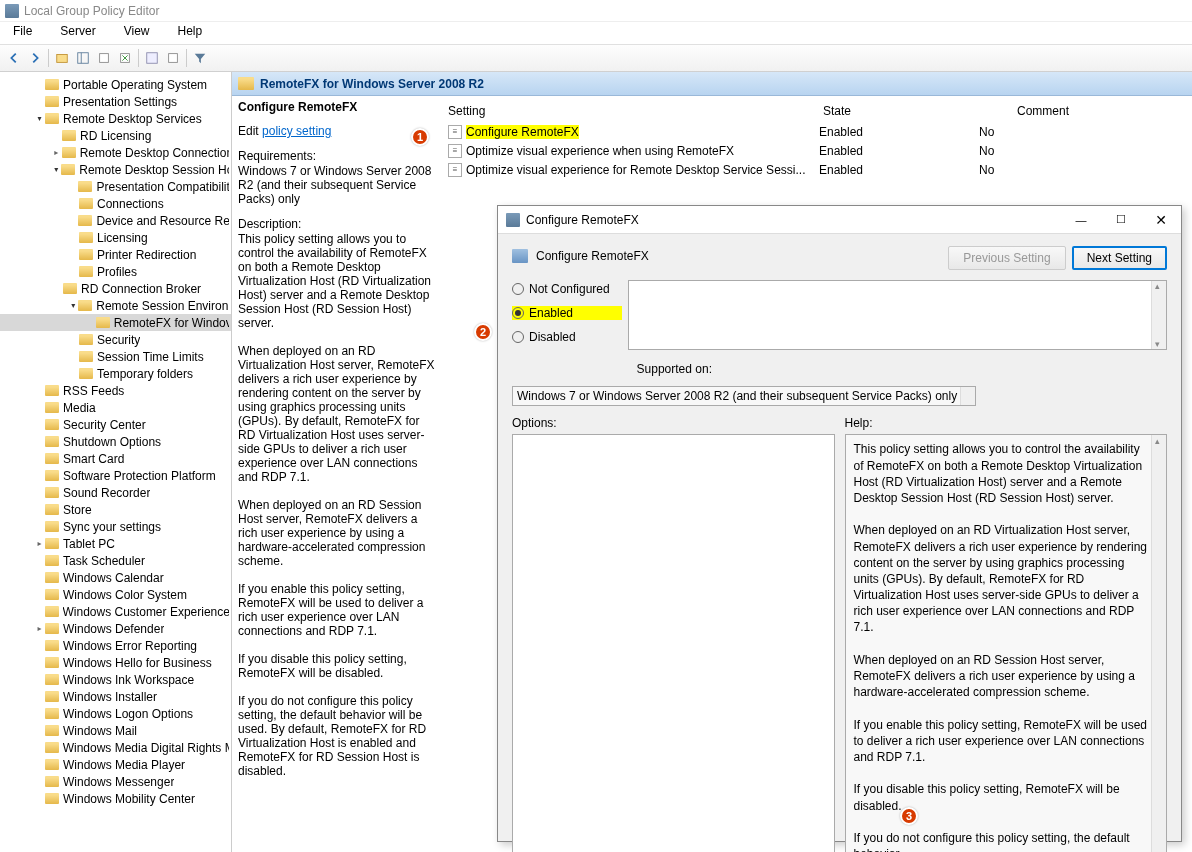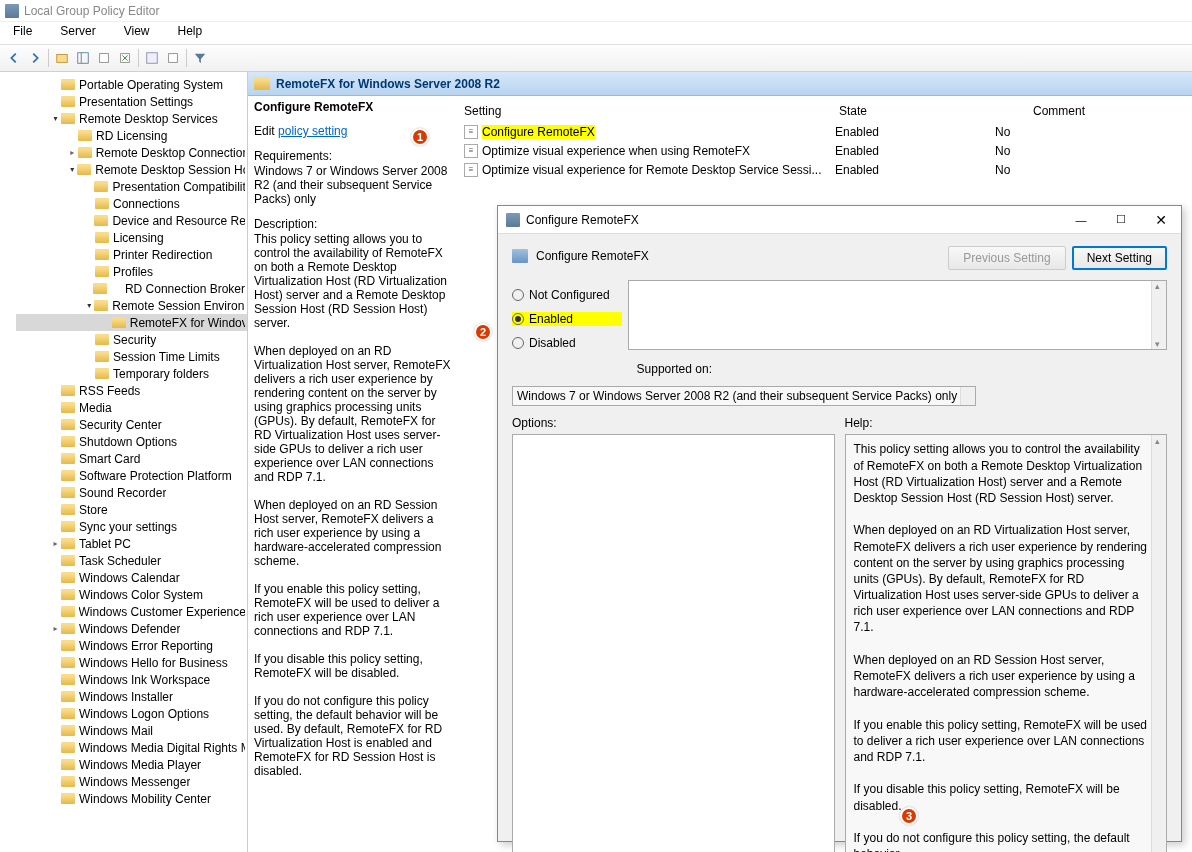--- a/index.html
+++ b/index.html
@@ -6,21 +6,21 @@
 body { background: #fff; width: 1192px; height: 852px; overflow: hidden; position: relative; }
 .titlebar { height: 22px; background: #fff; display: flex; align-items: center; padding: 0 5px; gap: 5px; color: #888; border-bottom: 1px solid #eee; }
 .title-icon { width: 14px; height: 14px; background: linear-gradient(to bottom, #7a9ab8, #5a7a98); border-radius: 1px; }
 .menubar { height: 22px; display: flex; align-items: flex-start; padding: 0 5px; gap: 12px; }
 .menubar span { padding: 2px 8px; }
 .toolbar { height: 28px; background: linear-gradient(to bottom, #fdfdfd, #f1f1f1); border-top: 1px solid #e0e0e0; border-bottom: 1px solid #d0d0d0; display: flex; align-items: center; padding: 0 4px; gap: 1px; }
 .tbtn { width: 20px; height: 20px; border: 1px solid transparent; display: flex; align-items: center; justify-content: center; border-radius: 2px; }
 .tbtn svg { width: 14px; height: 14px; }
 .tbsep { width: 1px; height: 18px; background: #ccc; margin: 0 2px; }
 .main { display: flex; height: 780px; }
-.tree { width: 232px; border-right: 1px solid #ccc; overflow: hidden; padding: 4px 0; margin-left: 16px; }
+.tree { width: 232px; border-right: 1px solid #ccc; overflow: hidden; padding: 4px 0; }
 .tree-item { display: flex; align-items: center; height: 17px; white-space: nowrap; padding-right: 2px; }
 .tree-item.sel { background: #d8d8d8; }
 .arrow { width: 11px; display: inline-flex; justify-content: center; align-items: center; font-size: 8px; color: #666; }
 .arrow.open { color: #333; }
 .folder { width: 14px; height: 11px; background: linear-gradient(to bottom, #f9dc8a, #e5b84a); border-radius: 1px; margin-right: 4px; flex-shrink: 0; border-top: 2px solid #f9dc8a; }
 .tree-label { overflow: hidden; text-overflow: clip; }
 .content { flex: 1; display: flex; flex-direction: column; }
 .content-header { height: 24px; background: linear-gradient(to bottom, #d6e7f8, #b8d4f0); border-bottom: 1px solid #9ab8d8; display: flex; align-items: center; padding: 0 6px; gap: 6px; color: #003875; font-weight: 600; }
 .hdr-icon { width: 16px; height: 13px; background: linear-gradient(to bottom, #f9dc8a, #e5b84a); border-radius: 1px; border-top: 2px solid #f9dc8a; }
 .content-body { flex: 1; display: flex; padding: 4px 0 0 6px; }
@@ -46,21 +46,21 @@
 .dlg-title-text { flex: 1; }
 .dlg-ctrl { width: 40px; height: 28px; display: flex; align-items: center; justify-content: center; font-family: Arial; font-size: 11px; }
 .dlg-ctrl.close { font-size: 14px; }
 .dlg-body { flex: 1; padding: 12px 14px; display: flex; flex-direction: column; gap: 10px; }
 .dlg-subtitle { display: flex; align-items: center; gap: 8px; margin-bottom: 4px; }
 .dlg-subtitle-icon { width: 16px; height: 14px; background: linear-gradient(to bottom, #a0c0e0, #6894c4); border-radius: 1px; }
 .dlg-nav { display: flex; gap: 6px; }
 .winbtn { height: 24px; padding: 0 14px; background: linear-gradient(to bottom, #f8f8f8, #e8e8e8); border: 1px solid #999; border-radius: 2px; display: flex; align-items: center; }
 .winbtn.disabled { color: #999; border-color: #ccc; }
 .winbtn.focus { border: 2px solid #0078d7; padding: 0 13px; }
-.dlg-row1 { display: flex; gap: 6px; align-items: flex-end; }
+.dlg-row1 { display: flex; gap: 6px; }
 .dlg-radios { width: 110px; display: flex; flex-direction: column; gap: 10px; padding-top: 2px; }
 .radio-opt { display: flex; align-items: center; gap: 5px; }
 .radio { width: 12px; height: 12px; border: 1px solid #666; border-radius: 50%; display: flex; align-items: center; justify-content: center; }
 .radio.checked::after { content: ""; width: 6px; height: 6px; background: #333; border-radius: 50%; }
 .dlg-comment { flex: 1; display: flex; flex-direction: column; gap: 4px; }
 .comment-label { }
 .textarea { background: #fff; border: 1px solid #aaa; flex: 1; min-height: 70px; position: relative; }
 .textarea .sb { position: absolute; right: 0; top: 0; bottom: 0; width: 15px; background: #f0f0f0; border-left: 1px solid #ddd; }
 .textarea .sb::before { content: "▴"; position: absolute; top: 0; left: 3px; font-size: 9px; color: #888; }
 .textarea .sb::after { content: "▾"; position: absolute; bottom: 0; left: 3px; font-size: 9px; color: #888; }
@@ -200,21 +200,21 @@
       <div class="tree-item" style="padding-left: 68px;">
         <span class="arrow"></span>
         <span class="folder"></span>
         <span class="tree-label">Printer Redirection</span>
       </div>
       <div class="tree-item" style="padding-left: 68px;">
         <span class="arrow"></span>
         <span class="folder"></span>
         <span class="tree-label">Profiles</span>
       </div>
-      <div class="tree-item" style="padding-left: 52px; justify-content: space-between;">
+      <div class="tree-item" style="padding-left: 52px;">
         <span class="arrow"></span>
         <span class="folder"></span>
         <span class="tree-label">RD Connection Broker</span>
       </div>
       <div class="tree-item" style="padding-left: 68px;">
         <span class="arrow open">▾</span>
         <span class="folder"></span>
         <span class="tree-label">Remote Session Environm</span>
       </div>
       <div class="tree-item sel" style="padding-left: 85px;">

